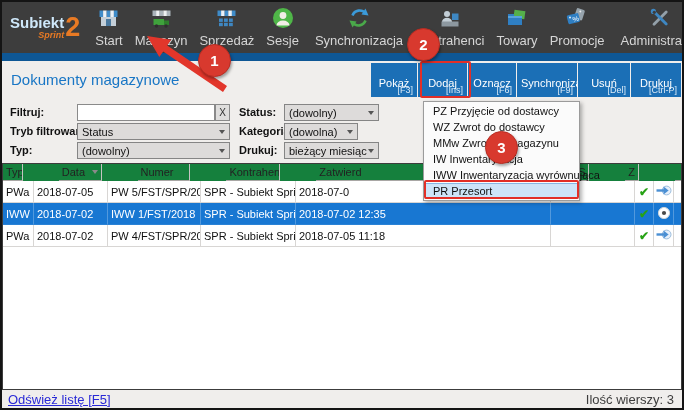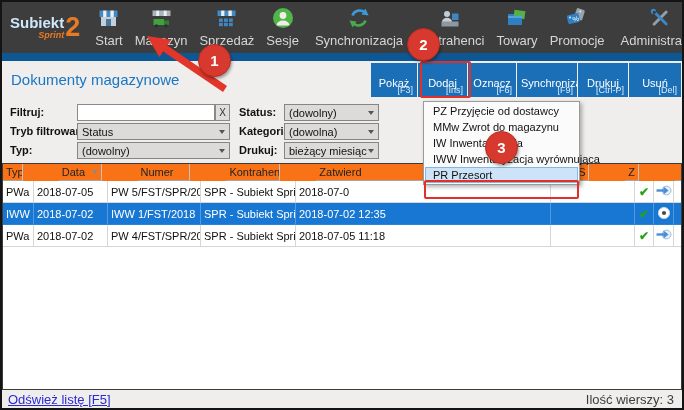--- a/index.html
+++ b/index.html
@@ -37,21 +37,21 @@
   .fclear{position:absolute;left:213px;top:3px;width:15px;height:17px;background:#dfdedd;
           border:1px solid #8a8a8a;text-align:center;line-height:14px;font-size:10px;color:#333;
           font-family:inherit;padding:0;cursor:pointer;}
   .combo{position:absolute;height:17px;background:#dddbda;border:1px solid #858585;
          padding:2px 28px 0 4px;line-height:12px;color:#111;white-space:nowrap;overflow:hidden;cursor:default;}
   .chev{position:absolute;right:4px;top:6px;width:0;height:0;border-left:3.5px solid transparent;
         border-right:3.5px solid transparent;border-top:4px solid #555;}
   
   .table-region{height:227px;background:#fff;border:1px solid #3c3c3c;position:relative;}
   .trow{display:flex;}
-  .thead{height:17px;background:#f97316;gap:36px;}
+  .thead{height:17px;background:#15803d;gap:36px;}
   .thead .tcell{border-right:1px solid #c6c4c2;border-bottom:1px solid #a9a7a5;color:#222;}
   .tcell{display:flex;align-items:center;padding:0 3px;font-size:11px;overflow:hidden;white-space:nowrap;}
   .tbody-row{height:22px;}
   .tbody-row .tcell{border-right:1px solid #d8d6d4;border-bottom:1px solid #d8d6d4;color:#111;}
   .row-selected{background:#1877d2;}
   .row-selected .tcell{color:#fff;border-right-color:rgba(255,255,255,.25);border-bottom-color:rgba(255,255,255,.08);}
   .cw1{width:31px}.cw2{width:74px}.cw3{width:93px}.cw4{width:95px}.cw5{width:255px}
   .cw6{width:84px}.cw7{width:19px;justify-content:center}.cw8{width:20px;justify-content:center}.cwf{flex:1;border-right:none!important;}
   .sort-ind{margin-left:auto;width:0;height:0;border-left:3.5px solid transparent;
             border-right:3.5px solid transparent;border-top:4px solid #8a8a8a;}
@@ -240,44 +240,44 @@
         <span class="abtn-key">[Ins]</span>
       </button>
       <button class="abtn w3">
         <span class="abtn-label">Oznacz</span>
         <span class="abtn-key">[F6]</span>
       </button>
       <button class="abtn w4">
         <span class="abtn-label">Synchronizacja</span>
         <span class="abtn-key">[F9]</span>
       </button>
+      <button class="abtn w6">
+        <span class="abtn-label">Usuń</span>
+        <span class="abtn-key">[Del]</span>
+      </button>
       <button class="abtn w5">
         <span class="abtn-label">Drukuj</span>
         <span class="abtn-key">[Ctrl-P]</span>
-      </button>
-      <button class="abtn w6">
-        <span class="abtn-label">Usuń</span>
-        <span class="abtn-key">[Del]</span>
       </button>
     </div>
   </div>
 
   <div class="filters">
     <span class="flabel" style="left:8px;top:5px;">Filtruj:</span>
     <input class="finput" value="" style="">
     <button class="fclear">X</button>
     <span class="flabel" style="left:8px;top:24px;">Tryb filtrowania:</span>
     <div class="combo" style="left:75px;top:22px;width:153px;"><span>Status</span><span class="chev"></span></div>
     <span class="flabel" style="left:8px;top:43px;">Typ:</span>
     <div class="combo" style="left:75px;top:41px;width:153px;"><span>(dowolny)</span><span class="chev"></span></div>
 
     <span class="flabel" style="left:237px;top:5px;">Status:</span>
     <div class="combo" style="left:282px;top:3px;width:95px;"><span>(dowolny)</span><span class="chev"></span></div>
     <span class="flabel" style="left:237px;top:24px;">Kategoria:</span>
-    <div class="combo" style="left:282px;top:22px;width:95px;"><span>(dowolna)</span><span class="chev"></span></div>
+    <div class="combo" style="left:282px;top:22px;width:74px;"><span>(dowolna)</span><span class="chev"></span></div>
     <span class="flabel" style="left:237px;top:43px;">Drukuj:</span>
     <div class="combo" style="left:282px;top:41px;width:95px;"><span>bieżący miesiąc</span><span class="chev"></span></div>
   </div>
 
   <div class="table-region">
     <div class="trow thead">
       <div class="tcell cw1">Typ</div>
       <div class="tcell cw2">
           <span>Data</span>
           <span class="sort-ind"></span>
@@ -351,20 +351,21 @@
     </div>
   </div>
 
   <div class="statusbar">
     <span class="refresh-link">Odśwież listę [F5]</span>
     <span class="rowcount">Ilość wierszy: 3</span>
   </div>
 
   <div class="menu">
     <div class="menu-item">PZ Przyjęcie od dostawcy</div>
+    <div class="menu-item">WZ Zwrot do dostawcy</div>
     <div class="menu-item">MMw Zwrot do magazynu</div>
     <div class="menu-item">IW Inwentaryzacja</div>
     <div class="menu-item">IWW Inwentaryzacja wyrównująca</div>
     <div class="menu-item highlighted">PR Przesort</div>
   </div>
 
   <div class="anno-rect" id="rect-dodaj"></div>
   <div class="anno-rect" id="rect-pr"></div>
 
   <svg class="arrow-layer" width="680" height="406">

